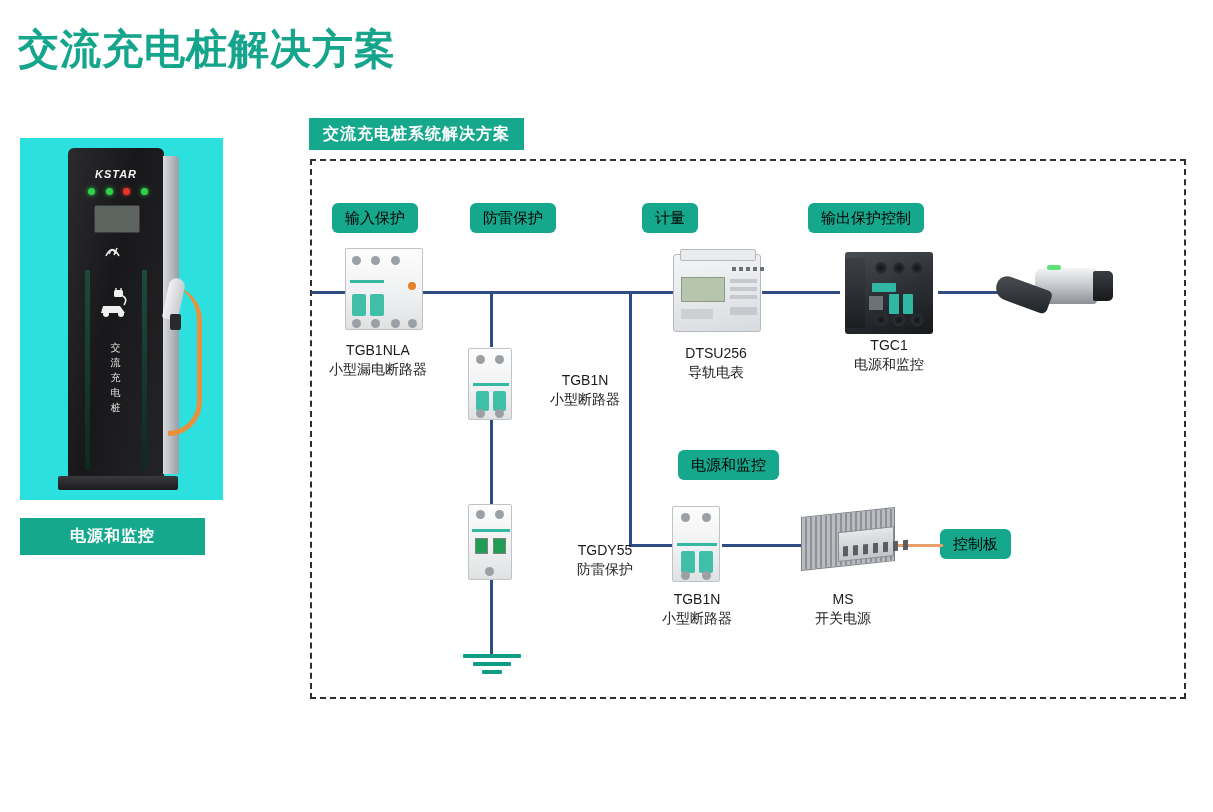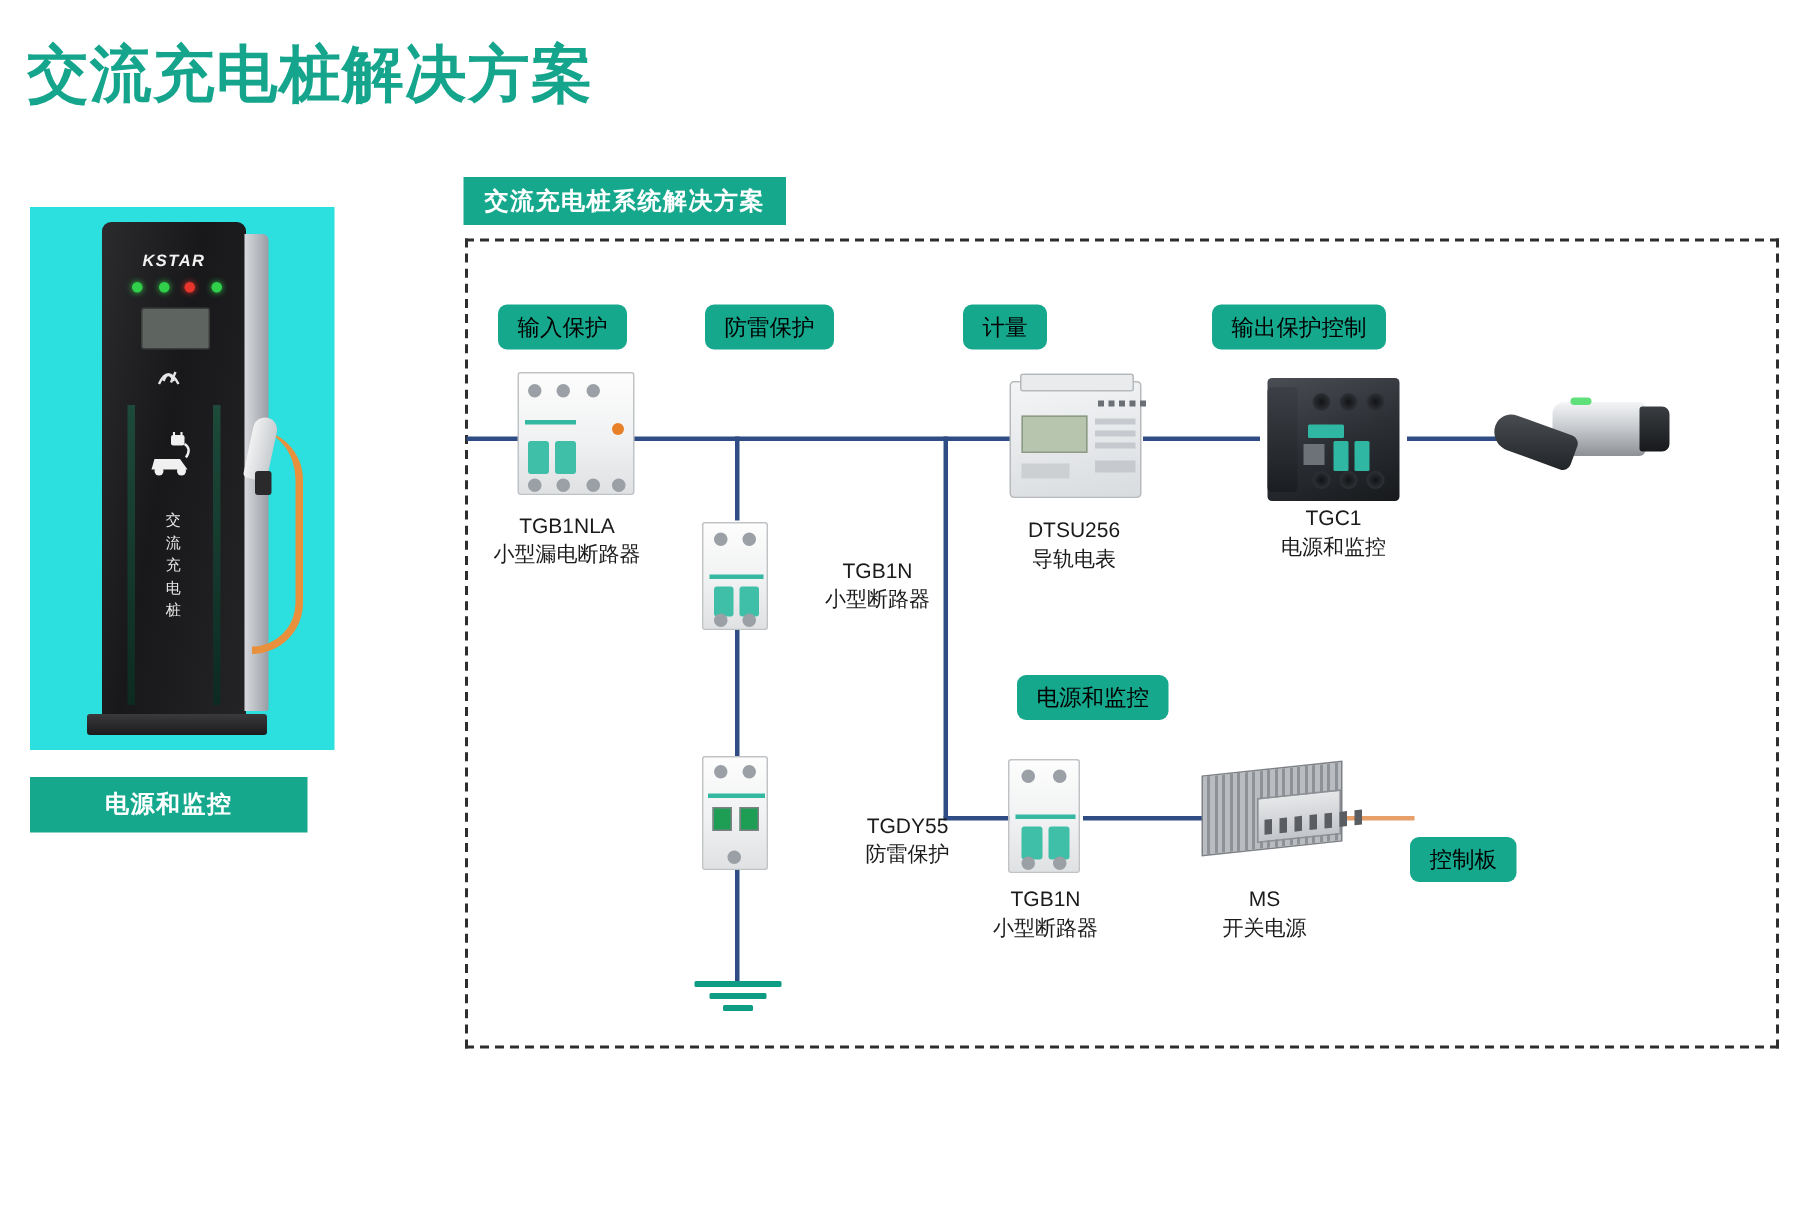--- a/index.html
+++ b/index.html
@@ -264,21 +264,21 @@
 </div>
 
 <div class="diagram-banner">交流充电桩系统解决方案</div>
 <div class="diagram-box"></div>
 
 <div class="pill" style="left:332px; top:203px;">输入保护</div>
 <div class="pill" style="left:470px; top:203px;">防雷保护</div>
 <div class="pill" style="left:642px; top:203px;">计量</div>
 <div class="pill" style="left:808px; top:203px;">输出保护控制</div>
 <div class="pill" style="left:678px; top:450px;">电源和监控</div>
-<div class="pill" style="left:940px; top:558px;">控制板</div>
+<div class="pill" style="left:940px; top:529px;">控制板</div>
 
 <div class="wire h" style="left:311px; top:291px; width:52px;"></div>
 <div class="wire h" style="left:411px; top:291px; width:282px;"></div>
 <div class="wire v" style="left:490px; top:291px; height:56px;"></div>
 <div class="wire v" style="left:490px; top:420px; height:84px;"></div>
 <div class="wire v" style="left:490px; top:580px; height:74px;"></div>
 <div class="wire v" style="left:629px; top:291px; height:254px;"></div>
 <div class="wire h" style="left:629px; top:544px; width:44px;"></div>
 <div class="wire h" style="left:722px; top:544px; width:80px;"></div>
 <div class="wire h" style="left:762px; top:291px; width:78px;"></div>

